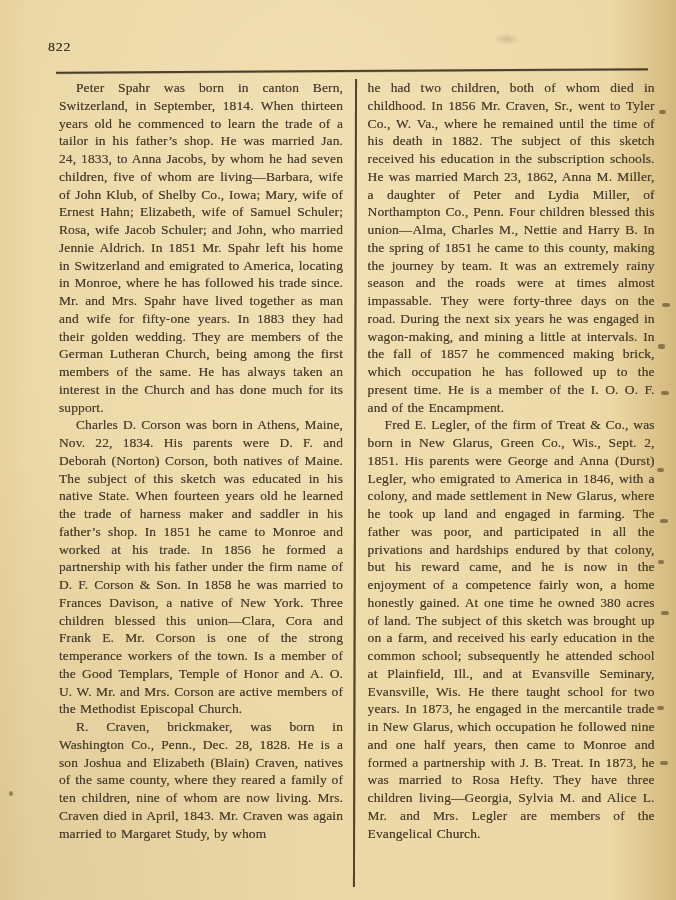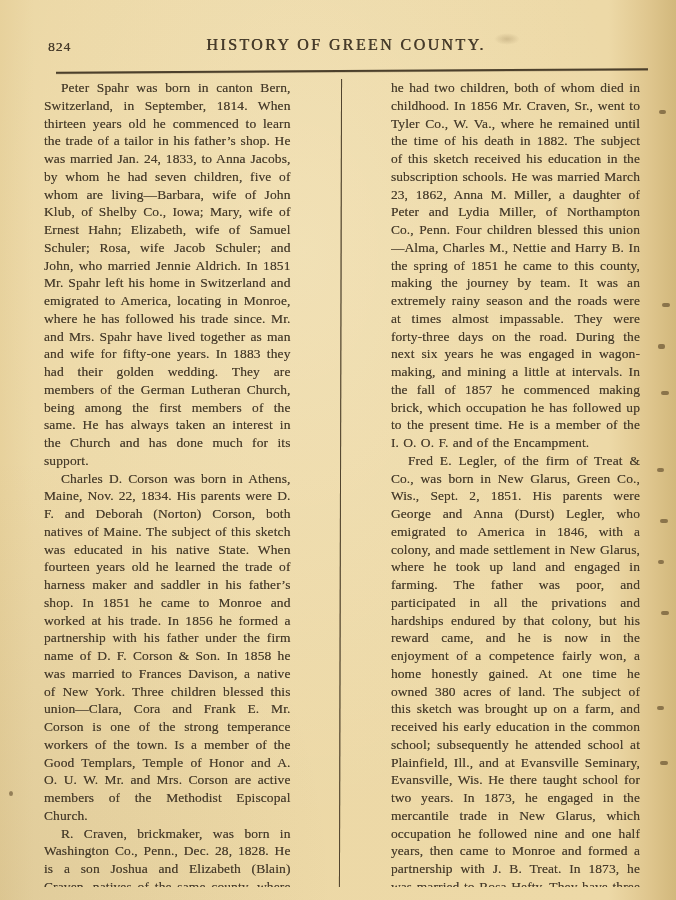--- a/index.html
+++ b/index.html
@@ -30,22 +30,22 @@
   .header-smudge{
     position:absolute;top:33px;left:494px;width:26px;height:12px;border-radius:50%;
     background:radial-gradient(ellipse, rgba(120,95,55,0.25), rgba(120,95,55,0) 70%);
   }
   .header-rule{
     position:absolute;top:70px;left:56px;width:592px;height:1.7px;
     background:#4c402c;transform:rotate(-0.35deg);
     box-shadow:0 0.5px 0 rgba(76,64,44,0.35);
   }
   .columns{
-    position:absolute;top:79px;left:44px;width:596px;height:808px;
-    display:flex;overflow:hidden;gap:38px;
+    position:absolute;top:79px;left:59px;width:596px;height:808px;
+    display:flex;overflow:hidden;
   }
   .col{
     font-size:13.5px;line-height:17.75px;text-align:justify;
     letter-spacing:0.1px;word-spacing:0.8px;
     hyphens:auto;-webkit-hyphens:auto;
     text-shadow:0 0 0.35px rgba(71,60,43,0.65);
     overflow:hidden;
   }
   .col.left{width:284px;}
   .col.right{width:287px;}
@@ -62,22 +62,21 @@
   .margin-dot{
     position:absolute;left:9px;top:791px;width:4px;height:5px;border-radius:50%;
     background:rgba(86,66,36,0.55);
   }
 </style>
 </head>
 <body>
 
 <div class="page">
 
-  <span class="page-number">824</span>
-  <div class="running-title">HISTORY OF GREEN COUNTY.</div>
+  <span class="page-number">822</span>
   <div class="header-smudge"></div>
   <div class="header-rule"></div>
 
   <div class="columns">
     <div class="col left">
         <p class="para">Peter Spahr was born in canton Bern, Switzerland, in September, 1814.  When thirteen years old he commenced to learn the trade of a tailor in his father’s shop.  He was married Jan. 24, 1833, to Anna Jacobs, by whom he had seven children, five of whom are living—Barbara, wife of John Klub, of Shelby Co., Iowa; Mary, wife of Ernest Hahn; Elizabeth, wife of Samuel Schuler; Rosa, wife Jacob Schuler; and John, who married Jennie Aldrich.  In 1851 Mr. Spahr left his home in Switzerland and emigrated to America, locating in Monroe, where he has followed his trade since.  Mr. and Mrs. Spahr have lived together as man and wife for fifty-one years.  In 1883 they had their golden wedding.  They are members of the German Lutheran Church, being among the first members of the same.  He has always taken an interest in the Church and has done much for its support.</p>
         <p class="para">Charles D. Corson was born in Athens, Maine, Nov. 22, 1834.  His parents were D. F. and Deborah (Norton) Corson, both natives of Maine.  The subject of this sketch was educated in his native State.  When fourteen years old he learned the trade of harness maker and saddler in his father’s shop.  In 1851 he came to Monroe and worked at his trade.  In 1856 he formed a partnership with his father under the firm name of D. F. Corson &amp; Son.  In 1858 he was married to Frances Davison, a native of New York.  Three children blessed this union—Clara, Cora and Frank E.  Mr. Corson is one of the strong temperance workers of the town.  Is a member of the Good Templars, Temple of Honor and A. O. U. W.  Mr. and Mrs. Corson are active members of the Methodist Episcopal Church.</p>
         <p class="para">R. Craven, brickmaker, was born in Washington Co., Penn., Dec. 28, 1828.  He is a son Joshua and Elizabeth (Blain) Craven, natives of the same county, where they reared a family of ten children, nine of whom are now living. Mrs. Craven died in April, 1843.  Mr. Craven was again married to Margaret Study, by whom</p>
       </div>
     <div class="divider"></div>

